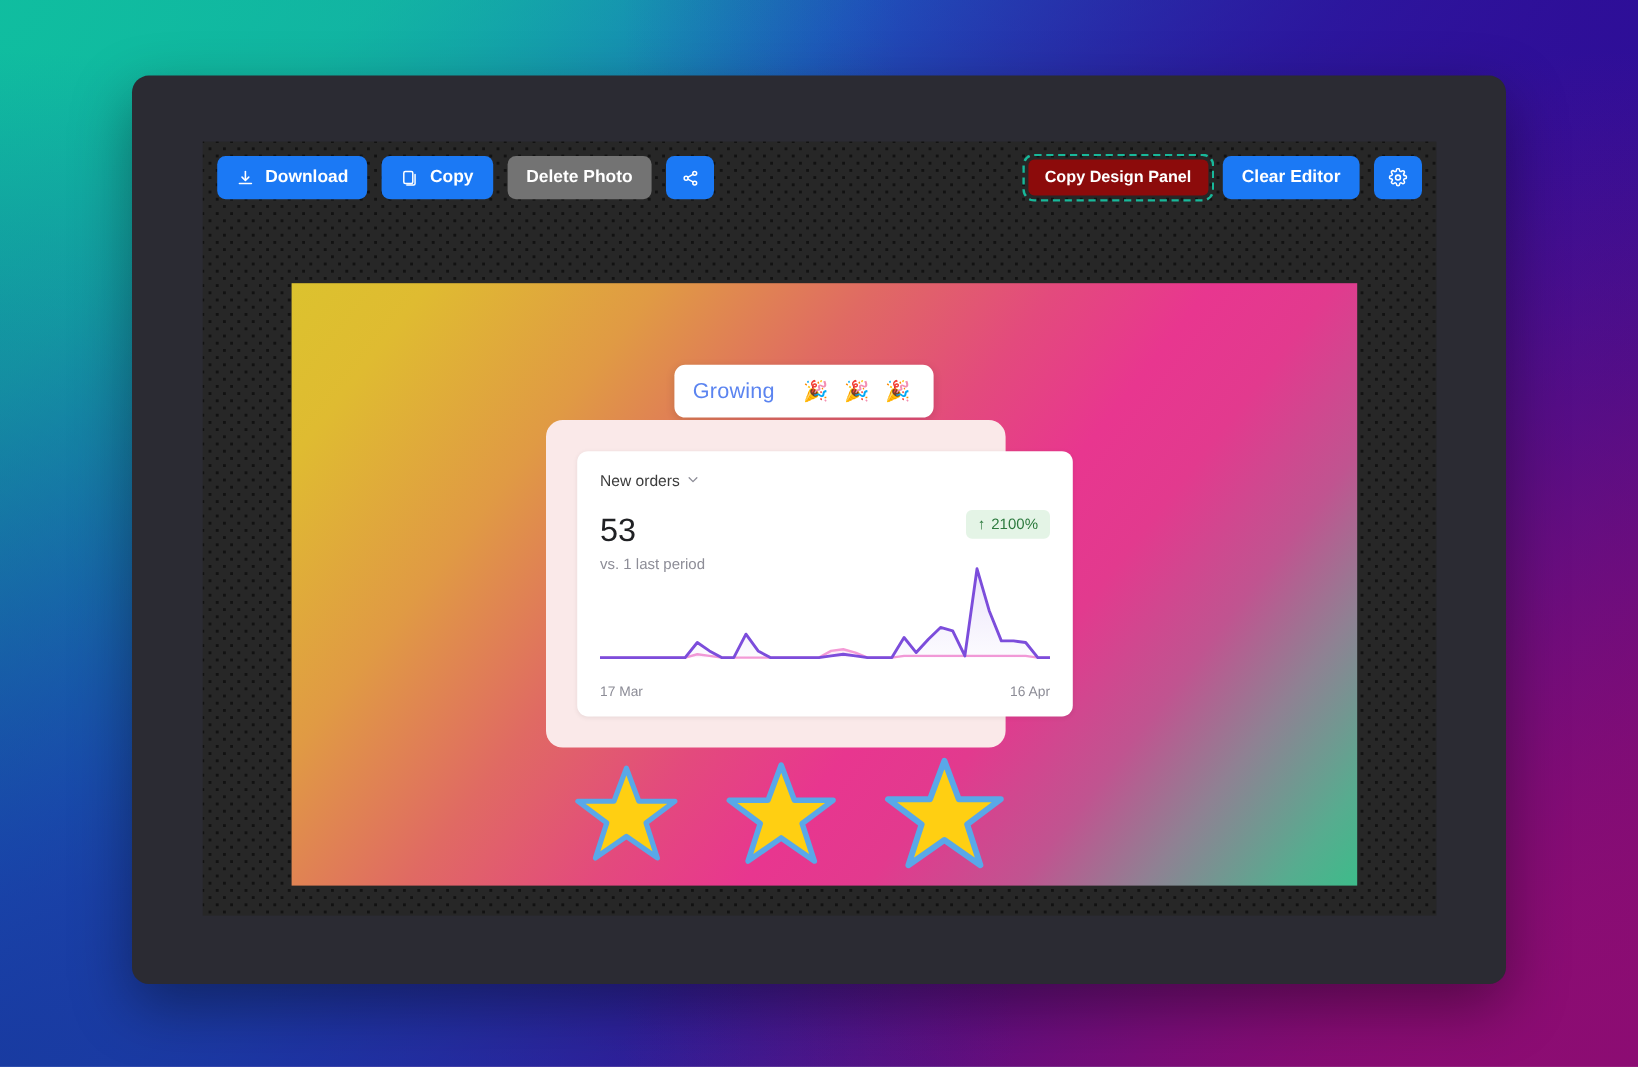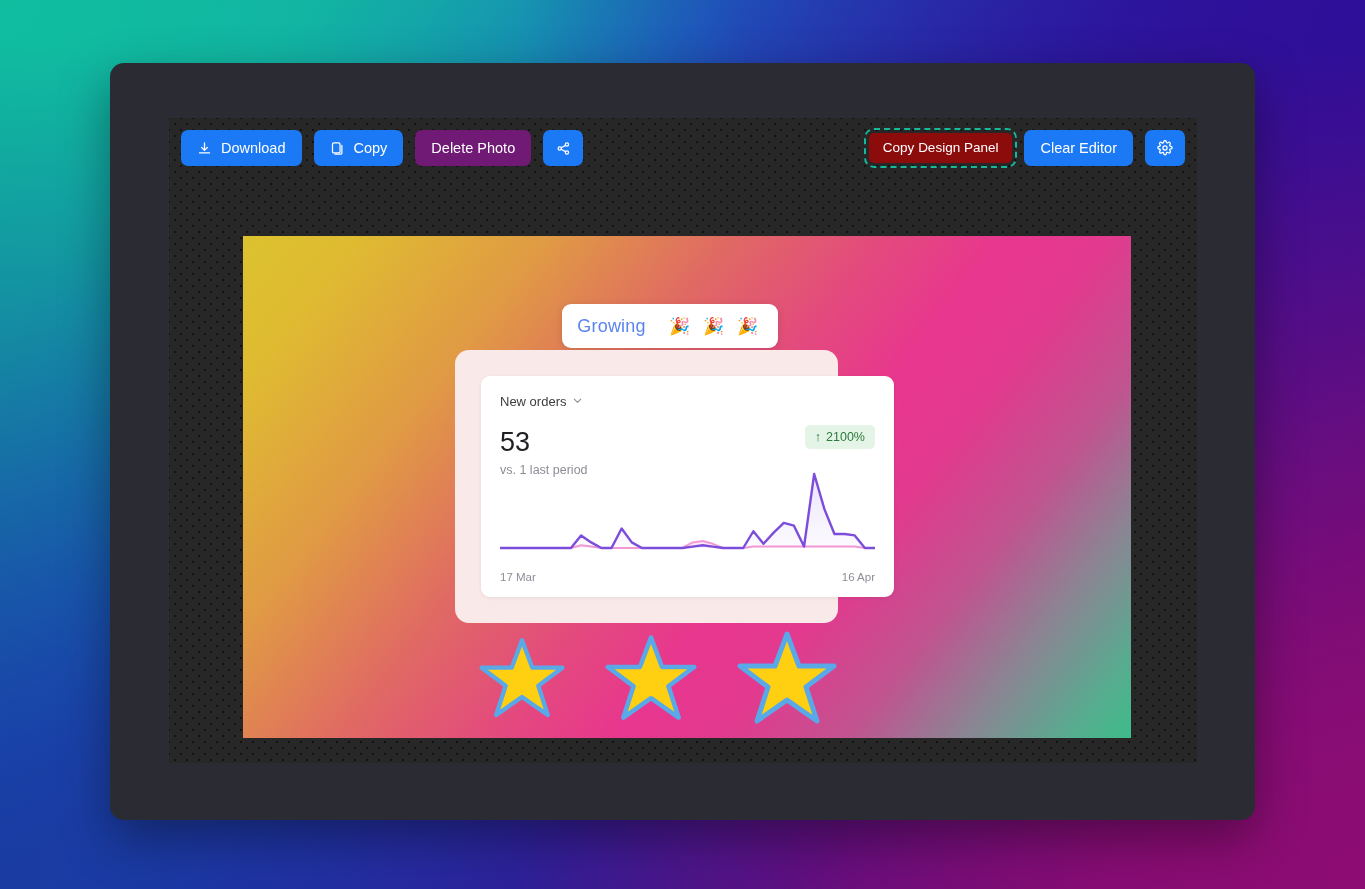--- a/index.html
+++ b/index.html
@@ -69,32 +69,32 @@
   }
   .tb-left { display: flex; align-items: center; gap: 12px; }
   .tb-right { display: flex; align-items: center; gap: 12px; margin-left: auto; }
 
   .btn {
     border: none;
     border-radius: 7px;
     height: 36px;
     padding: 0 16px;
     font-size: 14.5px;
-    font-weight: 400;
+    font-weight: 700;
     color: #ffffff;
     display: inline-flex;
     align-items: center;
     gap: 9px;
     cursor: pointer;
     font-family: "Liberation Sans", sans-serif;
     line-height: 1;
     white-space: nowrap;
   }
   .btn-blue { background: #1b79f5; }
-  .btn-red  { background: #701a75; }
+  .btn-red  { background: #737373; }
   .btn-icon { width: 40px; padding: 0; justify-content: center; }
   .btn-danger-outline {
     background: #8c0b0b;
     outline: 2px dashed #18b89a;
     outline-offset: 3px;
     font-size: 13.5px;
     padding: 0 14px;
     height: 30px;
     border-radius: 5px;
   }

